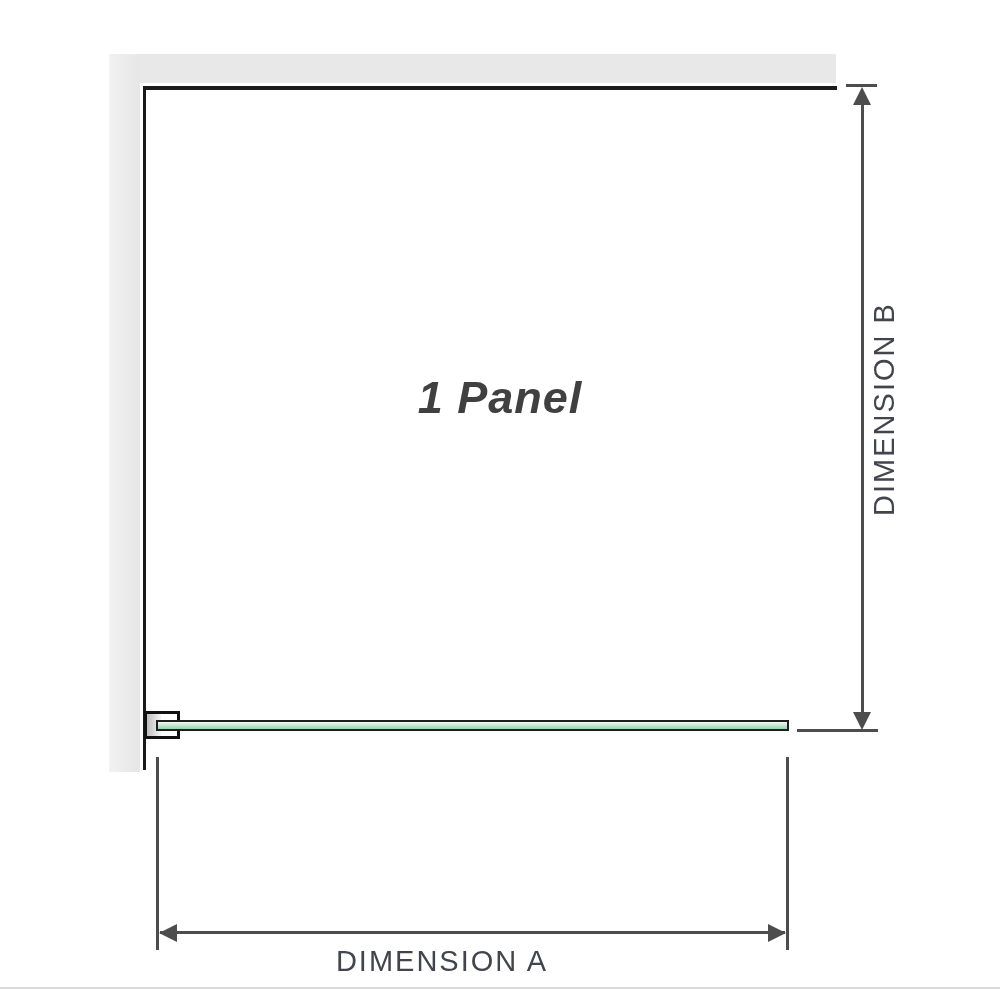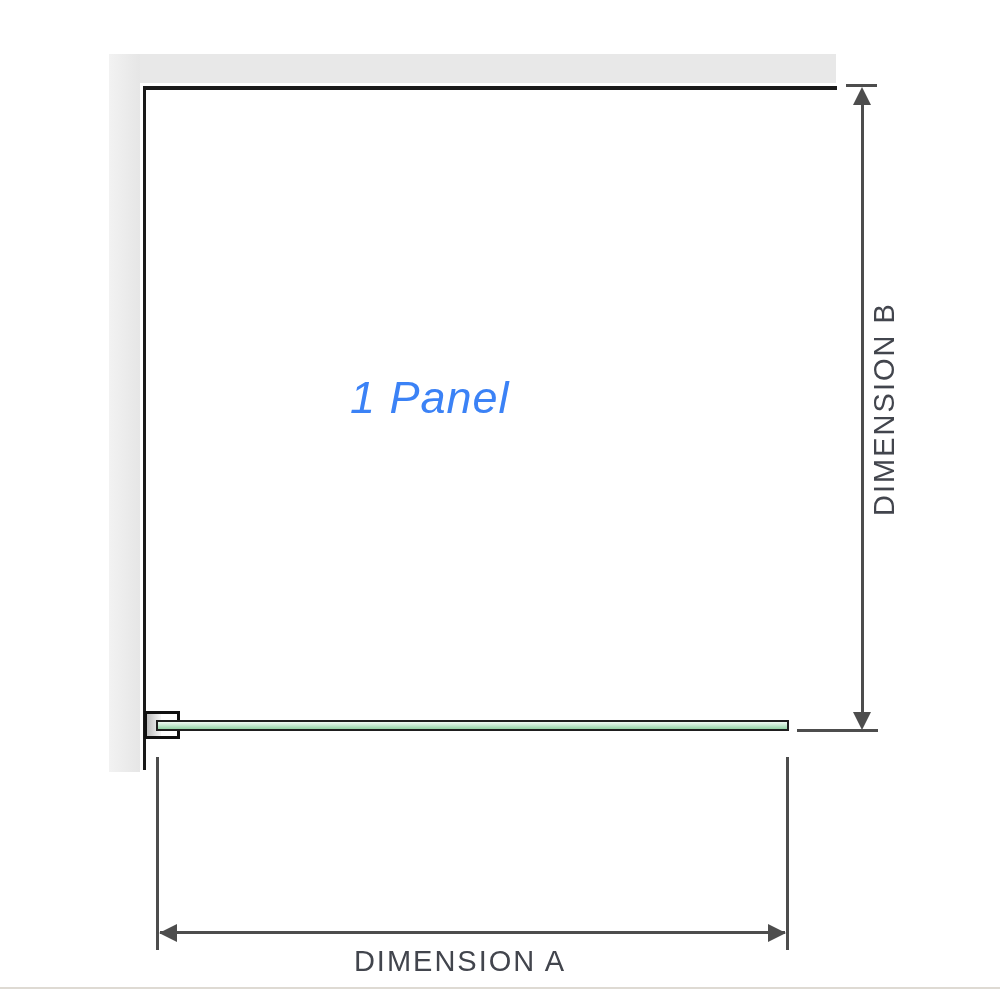--- a/index.html
+++ b/index.html
@@ -32,26 +32,26 @@
   }
   .wall-edge-left {
     left: 143px; top: 86px; width: 3px; height: 684px;
     background: #1a1a1a;
   }
 
   
   .panel-label {
     left: 350px; top: 370px; width: 300px; height: 56px;
     line-height: 56px;
-    text-align: left;
+    text-align: center;
     font-size: 45px;
     font-style: italic;
-    font-weight: 400;
+    font-weight: 700;
     letter-spacing: 1px;
-    color: #3b82f6;
+    color: #404040;
   }
 
   
   .bracket {
     left: 144px; top: 711px; width: 36px; height: 28px;
     box-sizing: border-box;
     border: 3px solid #111111;
     background: #ffffff;
     z-index: 3;
   }
@@ -108,21 +108,21 @@
     font-weight: 300;
     letter-spacing: 2px;
     color: #42454d;
     white-space: nowrap;
   }
   .dim-b-label {
     left: 884px; top: 409px;
     transform: translate(-50%, -50%) rotate(-90deg);
   }
   .dim-a-label {
-    left: 460px; top: 961px;
+    left: 442px; top: 961px;
     transform: translate(-50%, -50%);
   }
 
   
   .baseline {
     left: 0; top: 987px; width: 1000px; height: 2px;
     background: #dedad3;
   }
 </style>
 </head>

